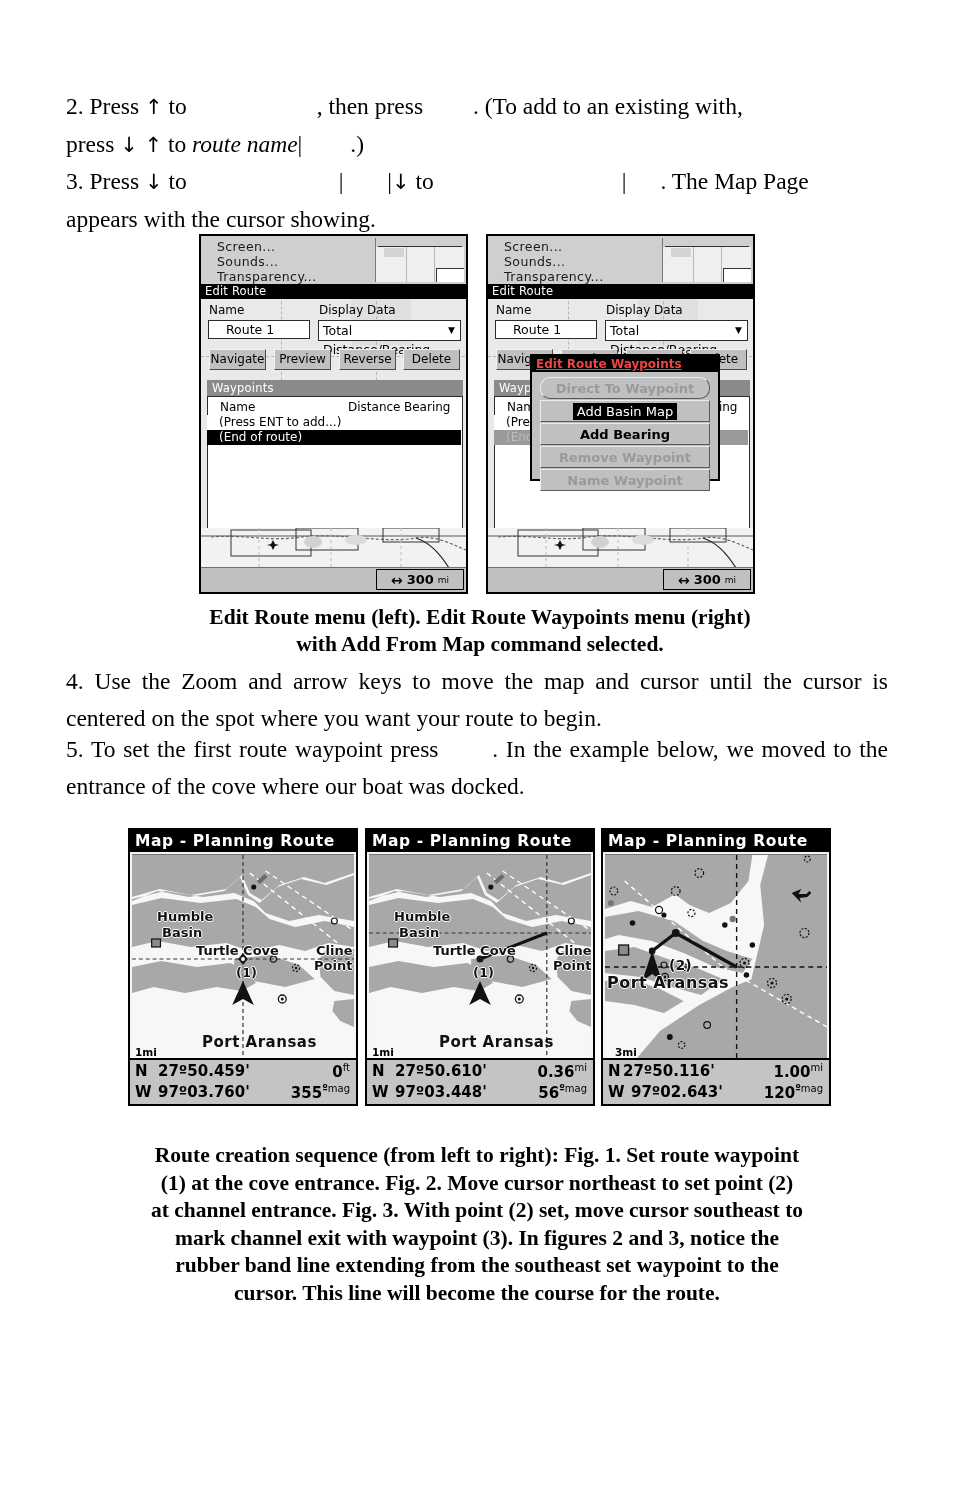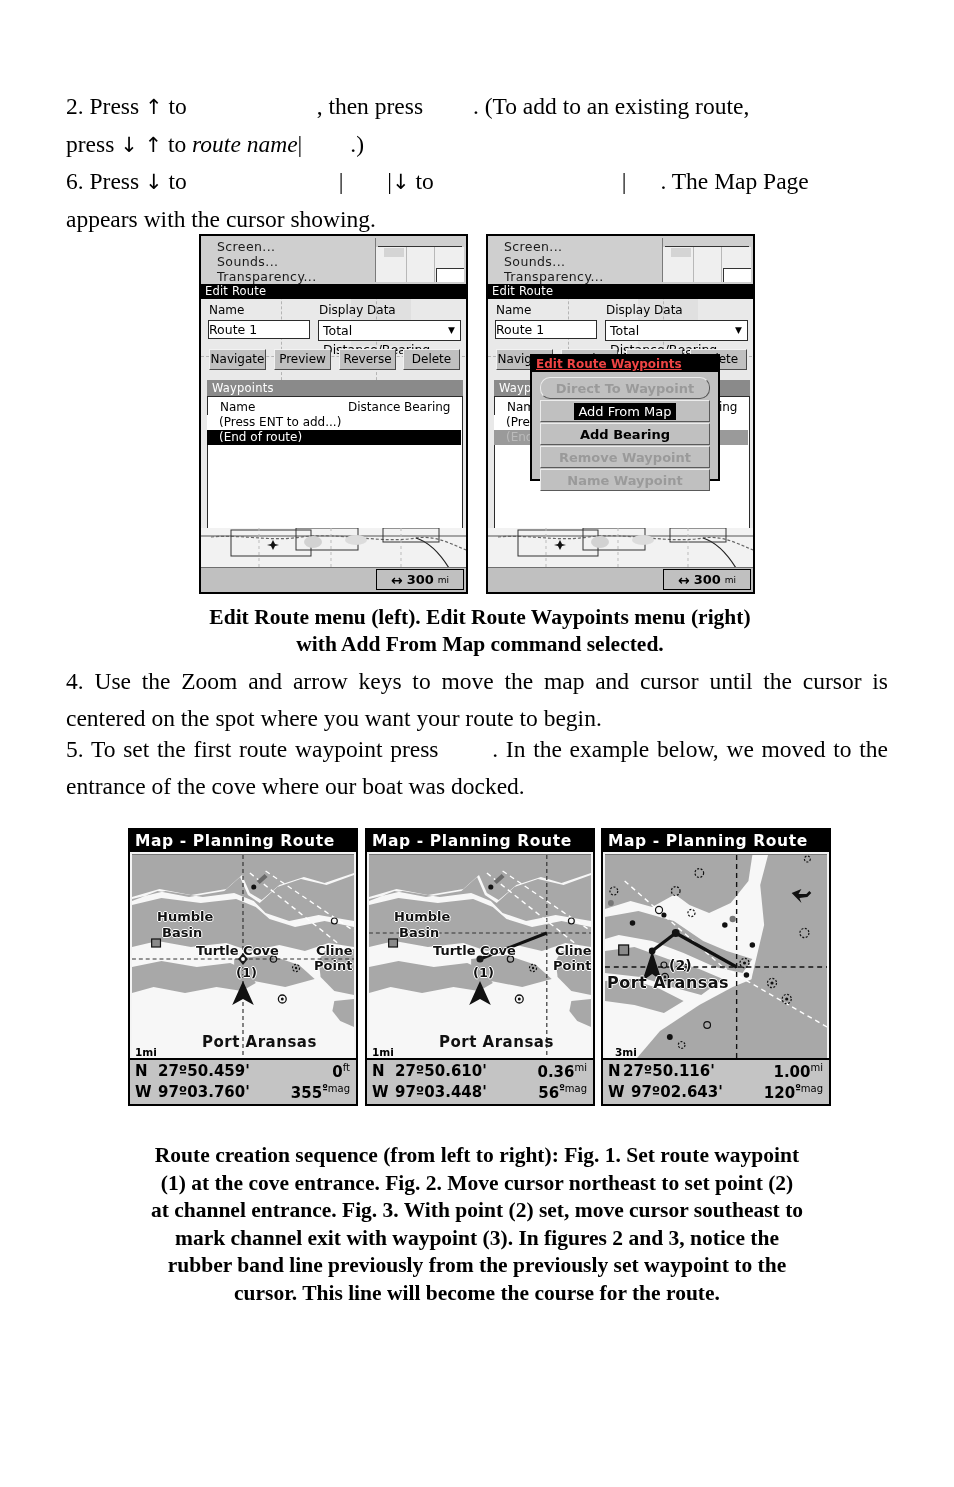--- a/index.html
+++ b/index.html
@@ -79,21 +79,21 @@
   .sectbar{
     position:absolute;left:6px;height:16px;background:#8a8a8a;
     color:#fff;font-size:11.5px;line-height:16px;padding-left:5px;
     box-sizing:border-box;letter-spacing:.2px;
   }
 
   .fieldlabel{position:absolute;font-size:12px;color:#000;}
   .textbox{
     position:absolute;background:#fff;border:1px solid #2b2b2b;
     font-size:12.5px;color:#000;box-sizing:border-box;
-    padding-left:0;line-height:17px;
+    padding-left:17px;line-height:17px;
   }
   .combo{
     position:absolute;background:#fff;border:1px solid #2b2b2b;
     font-size:12.5px;color:#000;box-sizing:border-box;
     padding-left:4px;line-height:19px;
   }
   .combo .arw{
     position:absolute;right:2px;top:0;width:13px;height:100%;
     display:flex;align-items:center;justify-content:center;
     font-size:9px;color:#000;
@@ -194,26 +194,26 @@
   .wplabel{
     font-family:"DejaVu Sans",sans-serif;font-size:13px;font-weight:bold;
   }
 </style>
 </head>
 <body>
 
 <div class="page">
 
   <div class="para" style="left:66px;top:88px;width:822px;">
-    <span>2. Press </span><span class="arrow">↑</span><span> to </span><span class="gap" style="width:124px;"></span><span>, then press </span><span class="gap" style="width:44px;"></span><span>. (To add to an existing route,</span><br>
+    <span>2. Press </span><span class="arrow">↑</span><span> to </span><span class="gap" style="width:124px;"></span><span>, then press </span><span class="gap" style="width:44px;"></span><span>. (To add to an existing with,</span><br>
     <span>press </span><span class="arrow">↓ ↑</span><span> to </span><span class="ital">route name</span><span>|</span><span class="gap" style="width:48px;"></span><span>.)</span>
   </div>
 
   <div class="para" style="left:66px;top:163px;width:822px;">
-    <span>6. Press </span><span class="arrow">↓</span><span> to </span><span class="gap" style="width:146px;"></span><span>|</span><span class="gap" style="width:44px;"></span><span>|</span><span class="arrow">↓</span><span> to </span><span class="gap" style="width:182px;"></span><span>|</span><span class="gap" style="width:34px;"></span><span>. The Map Page</span><br>
+    <span>3. Press </span><span class="arrow">↓</span><span> to </span><span class="gap" style="width:146px;"></span><span>|</span><span class="gap" style="width:44px;"></span><span>|</span><span class="arrow">↓</span><span> to </span><span class="gap" style="width:182px;"></span><span>|</span><span class="gap" style="width:34px;"></span><span>. The Map Page</span><br>
     <span>appears with the cursor showing.</span>
   </div>
 
   <div class="lcd" style="left:199px;top:234px;width:269px;height:360px;">
     <div class="lcd-inner">
 
       <div class="bgmap">
         <div class="land" style="left:0;top:46px;width:269px;height:10px;background:#dedede;"></div>
         <div class="land" style="left:150px;top:60px;width:60px;height:50px;background:#e0e0e0;"></div>
         <div class="vline" style="left:80px;top:40px;height:180px;"></div>
@@ -339,21 +339,21 @@
         <div class="colhead" style="left:140px;top:3px;">Distance</div>
         <div class="colhead" style="left:196px;top:3px;">Bearing</div>
       </div>
       <div class="wprow white" style="top:179px;width:254px;">(Press ENT to add...)</div>
       <div class="wprow" style="top:194px;width:254px;background:#9a9a9a;color:#bbb;">(End of route)</div>
 
       <div class="popup" style="left:42px;top:118px;width:190px;height:127px;">
         <div class="ptitle">Edit Route Waypoints</div>
         <div class="pitem disabled" style="top:21px;width:170px;border-radius:10px;">Direct To Waypoint</div>
         <div class="pitem" style="top:44px;width:170px;">
-          <span class="hl">Add From Map</span>
+          <span class="hl">Add Basin Map</span>
         </div>
         <div class="pitem enabled" style="top:67px;width:170px;">Add Bearing</div>
         <div class="pitem disabled" style="top:90px;width:170px;">Remove Waypoint</div>
         <div class="pitem disabled" style="top:113px;width:170px;">Name Waypoint</div>
       </div>
 
       <div class="botmap">
         <svg viewBox="0 0 265 40" preserveAspectRatio="none">
           <rect x="0" y="0" width="265" height="40" fill="#f2f2f2"></rect>
           <path d="M0,8 L265,8" stroke="#555" stroke-width="1" fill="none"></path>
@@ -591,17 +591,17 @@
         <span>120</span><span class="sup">º</span><span class="unit">mag</span>
       </div>
     </div>
   </div>
 
   <div class="caption" style="left:62px;top:1142px;width:830px;line-height:27.5px;">
     <div>Route creation sequence (from left to right): Fig. 1. Set route waypoint</div>
     <div>(1) at the cove entrance. Fig. 2. Move cursor northeast to set point (2)</div>
     <div>at channel entrance. Fig. 3. With point (2) set, move cursor southeast to</div>
     <div>mark channel exit with waypoint (3). In figures 2 and 3, notice the</div>
-    <div>rubber band line previously from the previously set waypoint to the</div>
+    <div>rubber band line extending from the southeast set waypoint to the</div>
     <div>cursor. This line will become the course for the route.</div>
   </div>
 
 </div>
 
 </body></html>

